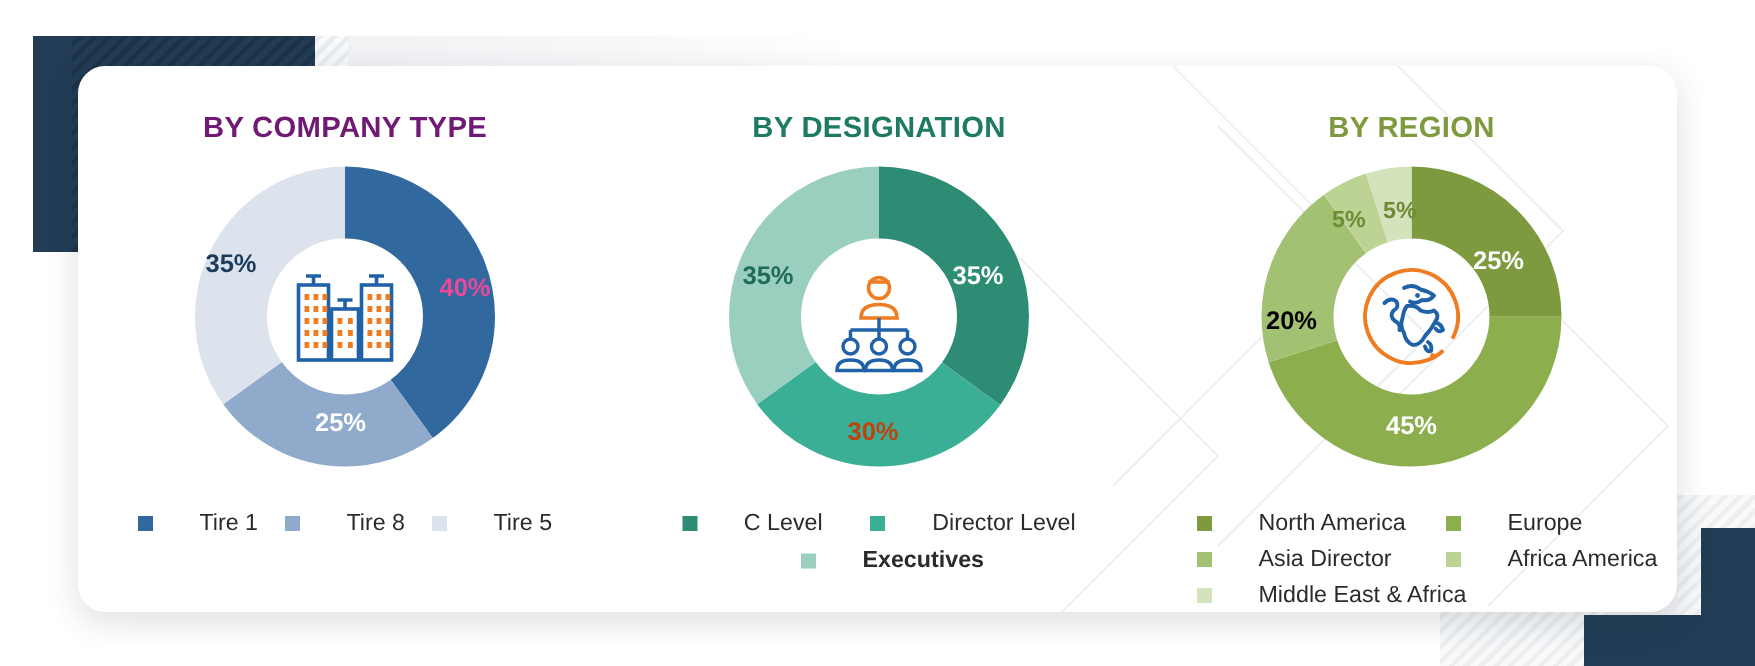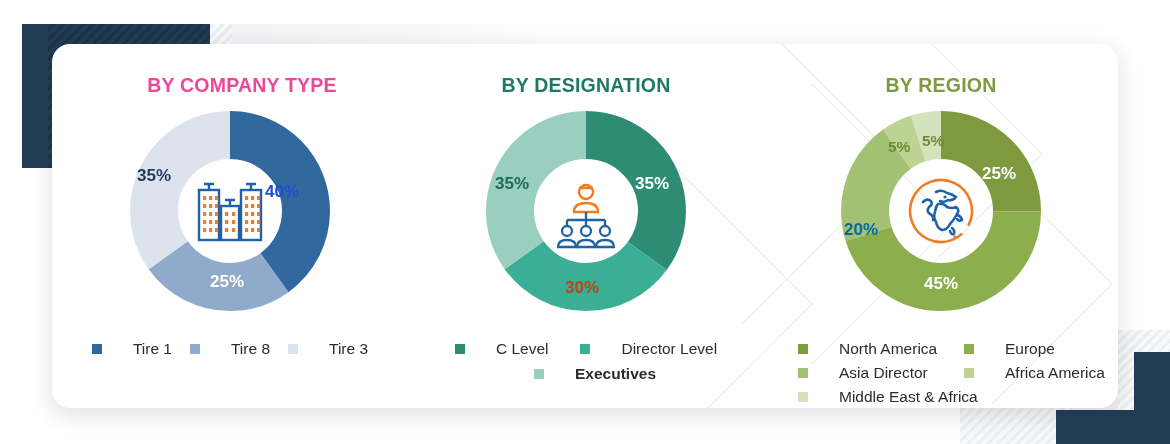--- a/index.html
+++ b/index.html
@@ -55,21 +55,21 @@
   .col{position:absolute;top:0;height:364px;}
   #col-company{left:0;width:356px;}
   #col-designation{left:356px;width:356px;}
   #col-region{left:712px;width:354px;}
 
   .chart-title{
     position:absolute;top:30px;left:0;width:100%;
     text-align:center;font-size:19.5px;font-weight:bold;
     letter-spacing:.2px;
   }
-  #title-company{color:#ec4899;margin-left:12px;}
+  #title-company{color:#701a75;}
   #title-designation{color:#1f7a63;}
   #title-region{color:#7d9a3f;}
 
   .donut-wrap{position:absolute;top:62px;left:50%;transform:translateX(-50%);
     width:210px;height:210px;}
   .donut-wrap svg{display:block;}
 
   .slice-label{
     position:absolute;font-size:17px;font-weight:bold;
     pointer-events:none;white-space:nowrap;
@@ -148,21 +148,21 @@
           <g transform="translate(105,105)">
 
             <circle r="76" fill="none" stroke="#31699F" stroke-width="48" stroke-dasharray="191.01 286.51" transform="rotate(-90)"></circle>
 
             <circle r="76" fill="none" stroke="#8FAACA" stroke-width="48" stroke-dasharray="119.38 358.14" stroke-dashoffset="-191.01" transform="rotate(-90)"></circle>
 
             <circle r="76" fill="none" stroke="#DCE3ED" stroke-width="48" stroke-dasharray="167.13 310.39" stroke-dashoffset="-310.39" transform="rotate(-90)"></circle>
           </g>
         </svg>
 
-        <div class="slice-label" style="left:140px;top:76px;color:#1d4ed8;">40%</div>
+        <div class="slice-label" style="left:168px;top:76px;color:#ec4899;">40%</div>
         <div class="slice-label" style="left:85px;top:166px;color:#ffffff;">25%</div>
         <div class="slice-label" style="left:12px;top:60px;color:#1b3a5c;">35%</div>
 
         <div class="center-icon">
           <svg viewBox="0 0 86 86" width="86" height="86">
             <g fill="none" stroke="#1F62A8" stroke-width="2.4">
               <rect x="12" y="22" width="20" height="50"></rect>
               <rect x="54" y="22" width="20" height="50"></rect>
               <rect x="34" y="38" width="18" height="34"></rect>
               <line x1="22" y1="22" x2="22" y2="16"></line>
@@ -218,21 +218,21 @@
         <div class="legend-item">
           <span class="legend-swatch" style="background:#31699F"></span>
           <span class="legend-label">Tire 1</span>
         </div>
         <div class="legend-item">
           <span class="legend-swatch" style="background:#8FAACA"></span>
           <span class="legend-label">Tire 8</span>
         </div>
         <div class="legend-item">
           <span class="legend-swatch" style="background:#DCE3ED"></span>
-          <span class="legend-label">Tire 3</span>
+          <span class="legend-label">Tire 5</span>
         </div>
       </div>
     </div>
 
     <div class="col" id="col-designation">
 
       <div class="chart-title" id="title-designation">BY DESIGNATION</div>
 
       <div class="donut-wrap">
         <svg viewBox="0 0 210 210" width="210" height="210">
@@ -302,21 +302,21 @@
             <circle r="76" fill="none" stroke="#A3C172" stroke-width="48" stroke-dasharray="95.50 382.02" stroke-dashoffset="-334.26" transform="rotate(-90)"></circle>
 
             <circle r="76" fill="none" stroke="#BDD394" stroke-width="48" stroke-dasharray="23.88 453.64" stroke-dashoffset="-429.77" transform="rotate(-90)"></circle>
 
             <circle r="76" fill="none" stroke="#D5E3BC" stroke-width="48" stroke-dasharray="23.88 453.64" stroke-dashoffset="-453.64" transform="rotate(-90)"></circle>
           </g>
         </svg>
 
         <div class="slice-label" style="left:146px;top:58px;color:#ffffff;">25%</div>
         <div class="slice-label" style="left:88px;top:168px;color:#ffffff;">45%</div>
-        <div class="slice-label" style="left:8px;top:114px;color:#0369a1;">20%</div>
+        <div class="slice-label" style="left:8px;top:98px;color:#000000;">20%</div>
         <div class="slice-label sm" style="left:52px;top:32px;color:#6f8b36;">5%</div>
         <div class="slice-label sm" style="left:86px;top:26px;color:#6f8b36;">5%</div>
 
         <div class="center-icon">
           <svg viewBox="0 0 86 86" width="86" height="86">
             <circle cx="43" cy="43" r="31" fill="none" stroke="#F07C21" stroke-width="2.6" stroke-dasharray="172 10" transform="rotate(70 43 43)"></circle>
             <g fill="none" stroke="#1F62A8" stroke-width="2.6" stroke-linejoin="round" stroke-linecap="round">
               <path d="M25 34 q4-4 8-1 q2 4 -2 6 q-3 4 1 7 q4 2 3 6"></path>
               <path d="M38 24 q6-3 11 1 q5 1 9 4 q-3 4 -8 3 q-4 3 -8 1"></path>
               <path d="M40 36 q6-1 9 3 q5 2 9 0 q4 3 1 7 q-3 6 -7 10 q-3 6 -8 6 q-5-2 -6-8 q-3-5 -1-10 q1-6 3-8 z"></path>

